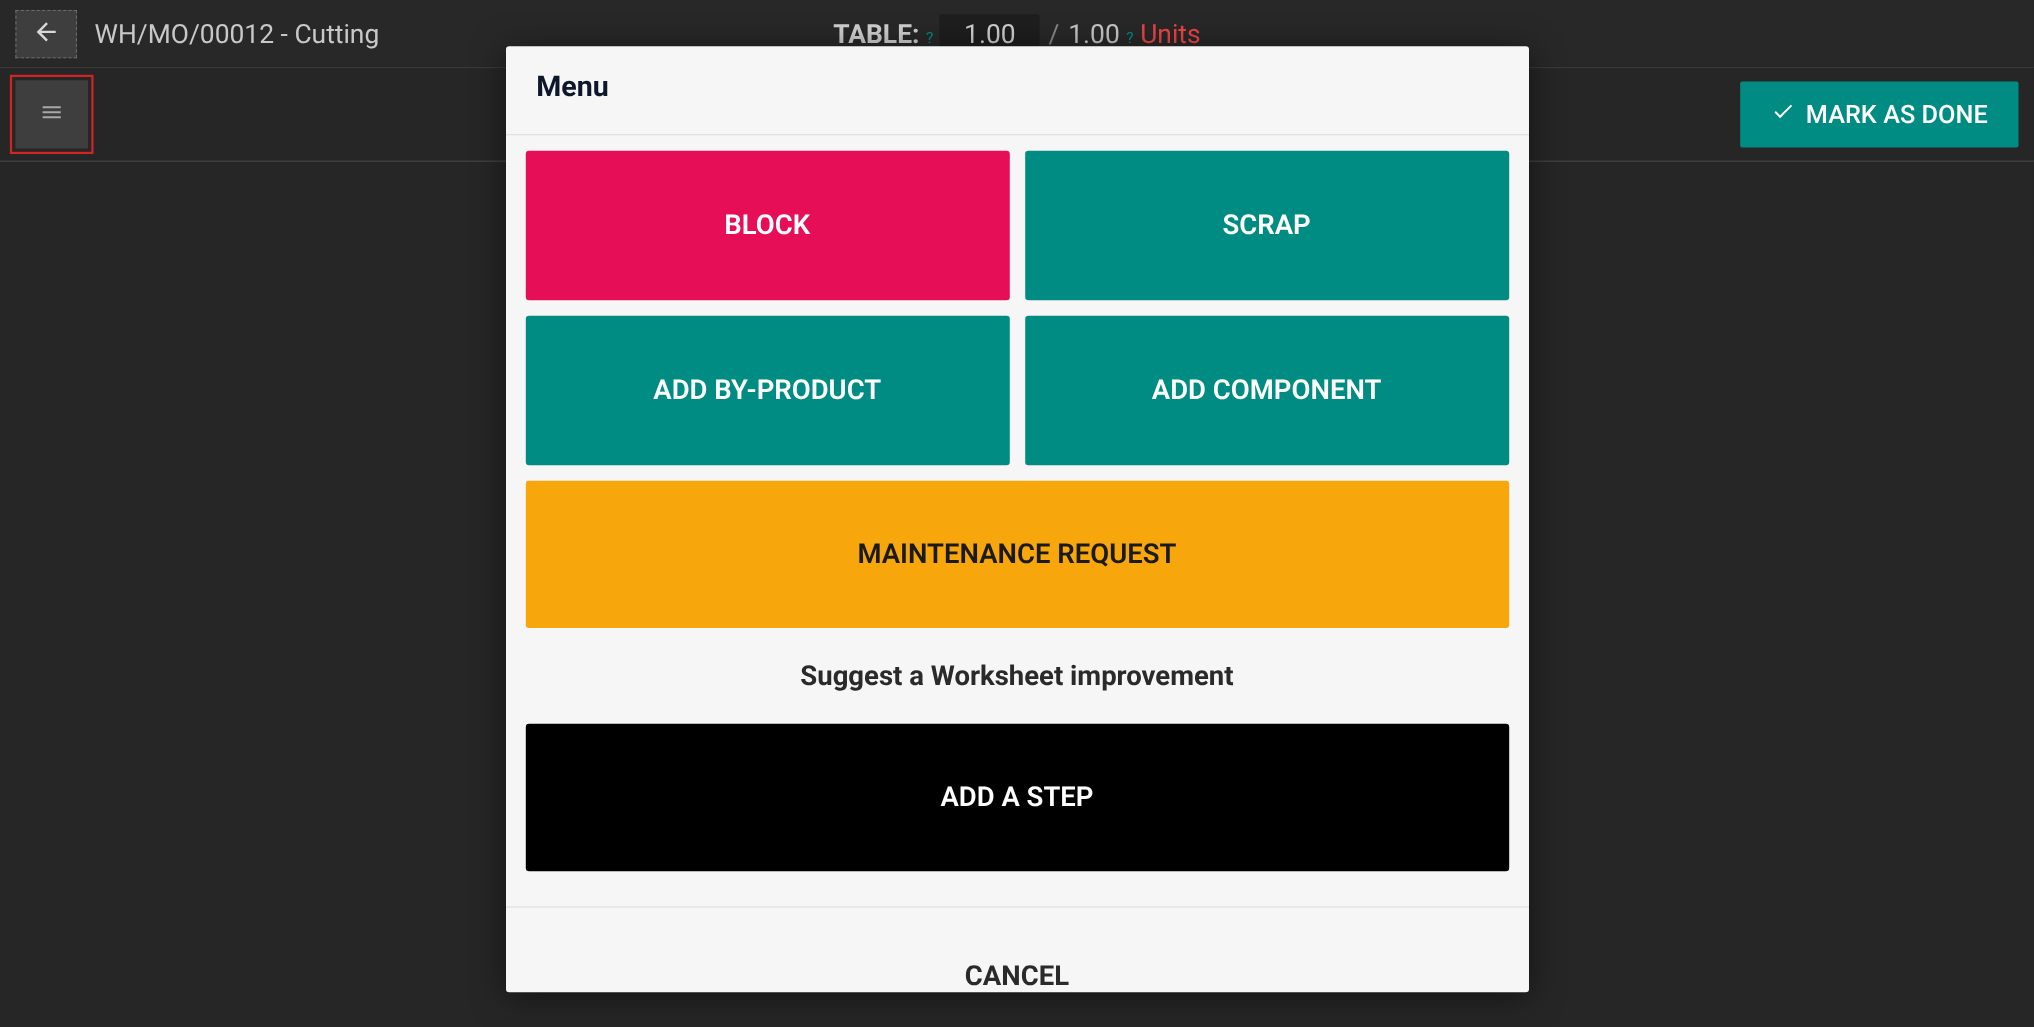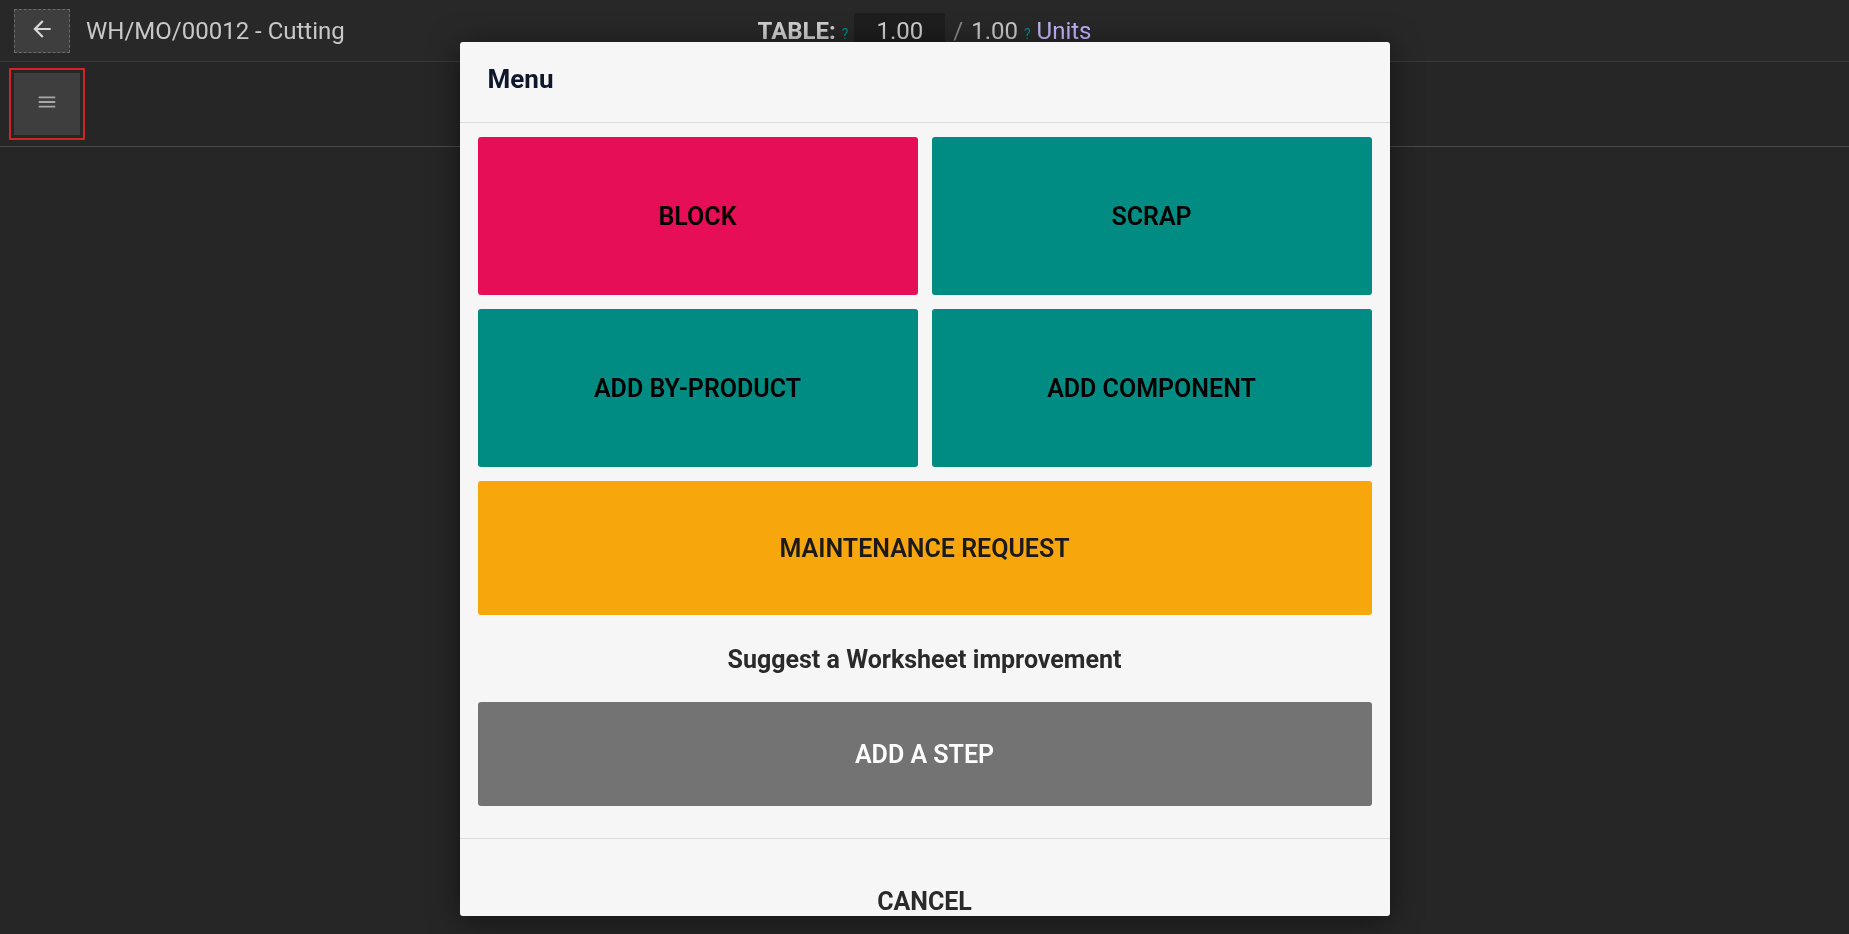--- a/index.html
+++ b/index.html
@@ -49,21 +49,21 @@
     }
     .table-label { color: #d0d0d0; font-weight: bold; }
     .q-link { color: #008c8c; font-size: 14px; vertical-align: super; }
     .qty-box {
       background: #1e1e1e;
       padding: 4px 22px;
       border-radius: 2px;
       color: #d0d0d0;
     }
     .qty-slash { color: #888; margin: 0 2px; }
-    .units { color: #c4b5fd; }
+    .units { color: #ef4444; }
     .second-bar {
       height: 85px;
       display: flex;
       align-items: center;
       justify-content: space-between;
       padding: 0 14px;
       border-bottom: 1px solid #4a4a4a;
     }
     .hamburger-btn {
       width: 66px;
@@ -113,45 +113,45 @@
     }
     .modal-body {
       padding: 14px 18px 18px 18px;
     }
     .btn-grid {
       display: grid;
       grid-template-columns: 1fr 1fr;
       gap: 14px;
     }
     .big-btn {
-      height: 158px;
+      height: 136px;
       border-radius: 3px;
       display: flex;
       align-items: center;
       justify-content: center;
       font-size: 25px;
       font-weight: 600;
-      color: #000000;
+      color: #ffffff;
       cursor: pointer;
       text-transform: uppercase;
     }
     .btn-red { background: #e60e56; }
     .btn-teal { background: #008c82; }
     .btn-full { grid-column: 1 / -1; }
     .btn-yellow { background: #f7a60c; color: #1a1a1a; height: 134px; }
     .section-subtitle {
       font-size: 25px;
       font-weight: 700;
       color: #2a2a2a;
       text-align: center;
       margin: 30px 0 28px 0;
     }
     .add-step {
-      background: #737373;
-      height: 104px;
+      background: #000000;
+      height: 134px;
       border-radius: 3px;
       display: flex;
       align-items: center;
       justify-content: center;
       font-size: 25px;
       font-weight: 600;
       color: #fff;
       cursor: pointer;
     }
     .modal-divider {
@@ -192,20 +192,28 @@
   </div>
 </div>
 
 <div class="second-bar">
   <div class="hamburger-btn">
     <span>
       <svg width="26" height="22" viewBox="0 0 24 24">
           <path d="M3 18h18v-2H3v2zm0-5h18v-2H3v2zm0-7v2h18V6H3z"></path>
         </svg>
     </span>
+  </div>
+  <div class="mark-done-btn">
+    <span>
+      <svg width="22" height="22" viewBox="0 0 24 24">
+          <path d="M9 16.17L4.83 12l-1.42 1.41L9 19 21 7l-1.41-1.41z"></path>
+        </svg>
+    </span>
+    <span>MARK AS DONE</span>
   </div>
 </div>
 
 <div class="modal">
   <div class="modal-header">
     <div class="modal-title">Menu</div>
   </div>
   <div class="modal-body">
     <div class="btn-grid">
       <div class="big-btn btn-red">BLOCK</div>

